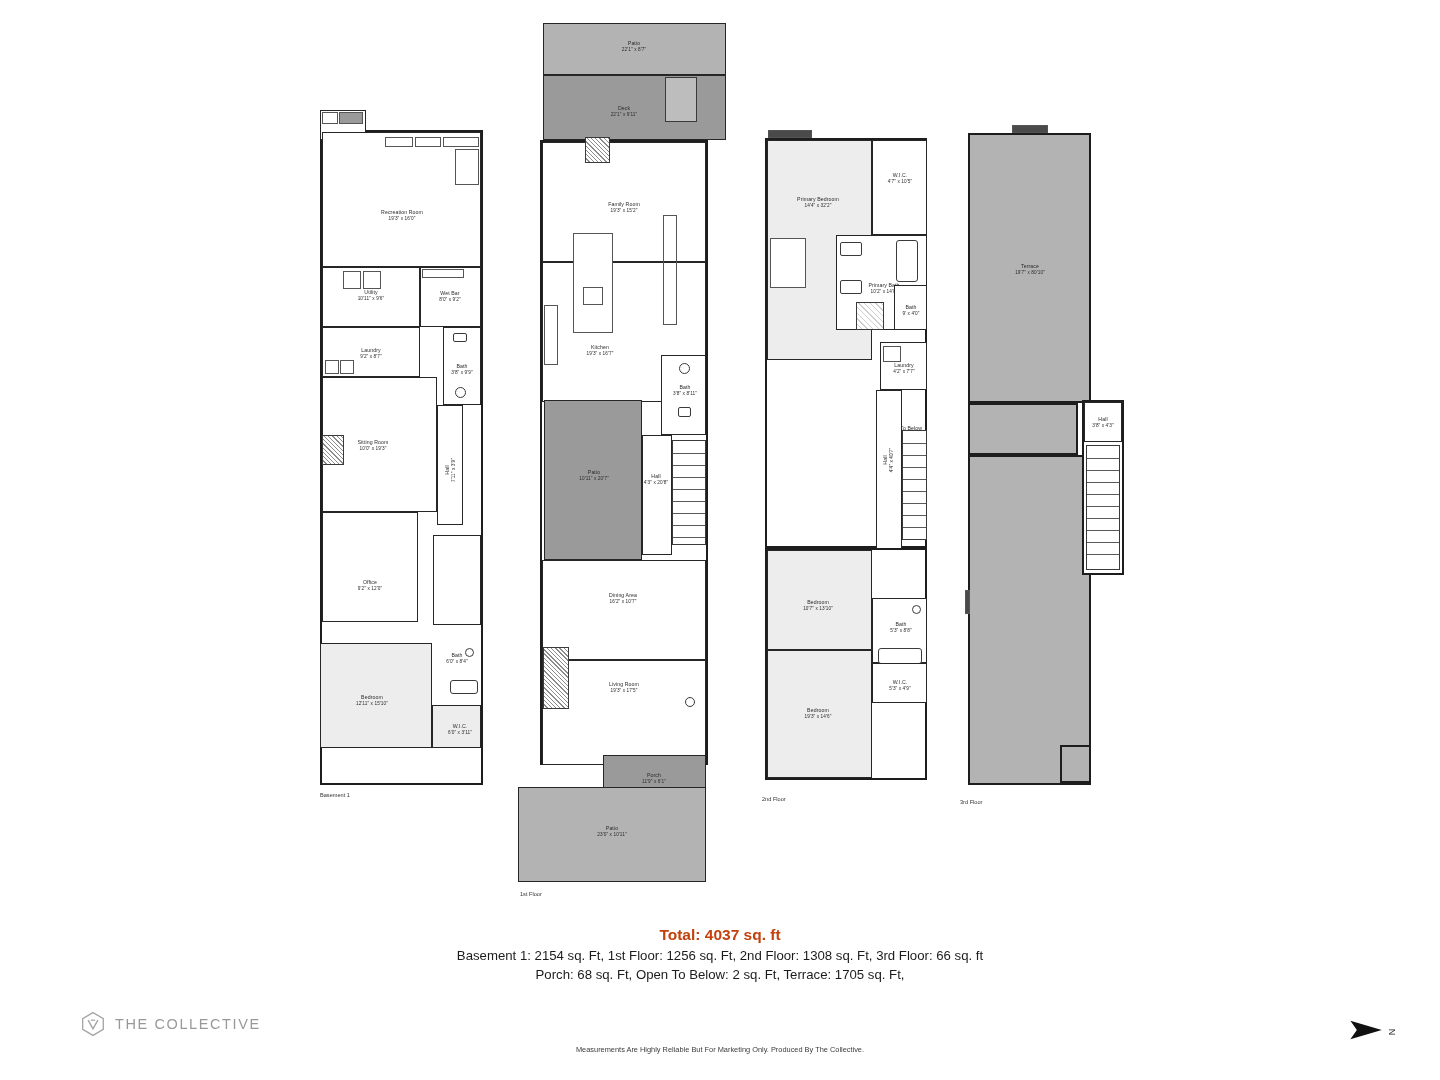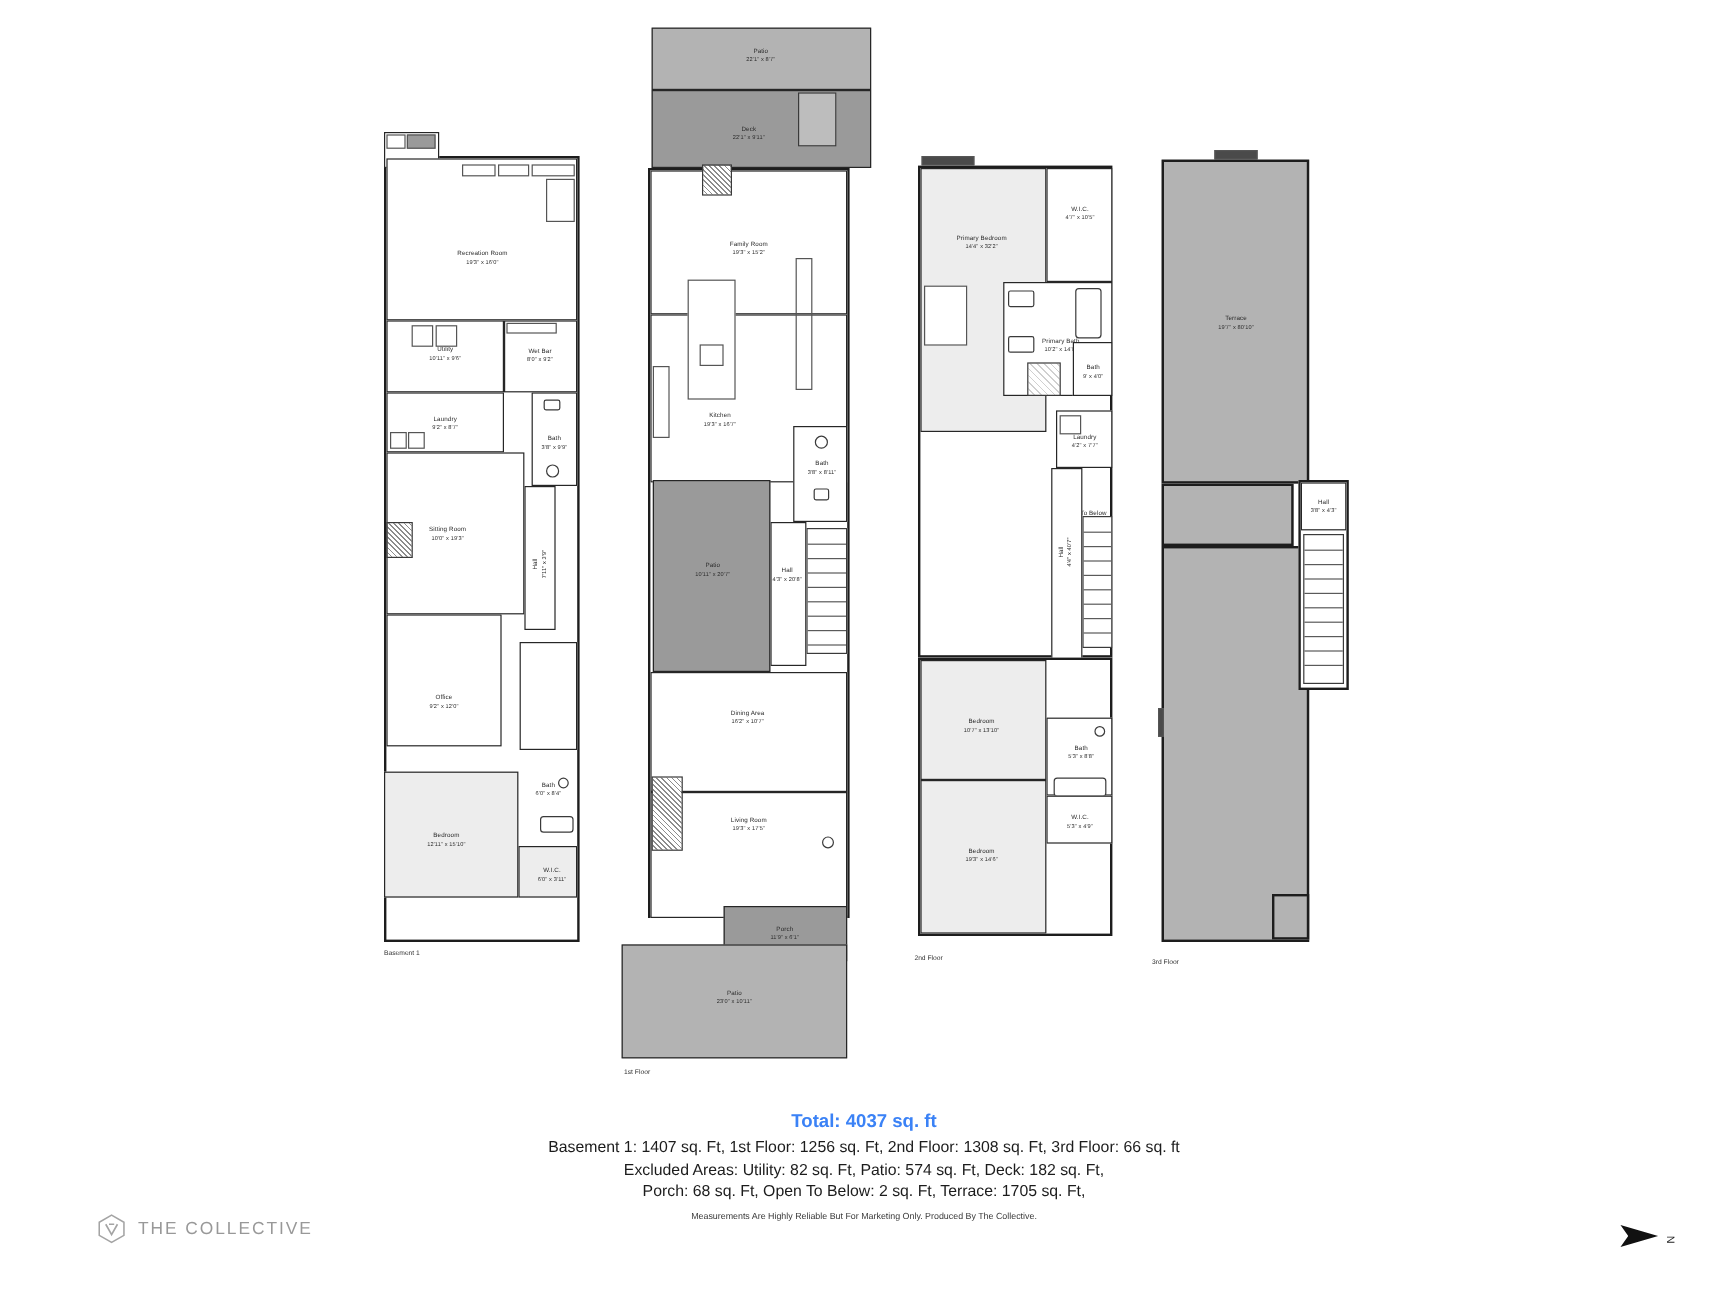--- a/index.html
+++ b/index.html
@@ -70,21 +70,21 @@
 
   
   .summary {
     position:absolute;
     left:0; right:0;
     text-align:center;
   }
   .summary .total {
     font-size:15.5px;
     font-weight:bold;
-    color:#3b82f6;
+    color:#c2410c;
     margin-bottom:3px;
   }
   .summary .ln {
     font-size:13.2px;
     color:#1c1c1c;
     line-height:1.42;
   }
   .disclaimer {
     position:absolute;
     left:0; right:0;
@@ -428,26 +428,25 @@
       <div class="tread" style="top:108px;"></div>
     </div>
 
     <div class="gcell" style="left:5px; top:465px; width:5px; height:24px; background:#4a4a4a;"></div>
 
     <div class="floor-caption" style="left:0px; top:674px;">3rd Floor</div>
   </div>
 
   <div class="summary" style="top:926px;">
     <div class="total">Total: 4037 sq. ft</div>
-    <div class="ln">Basement 1: 1407 sq. Ft, 1st Floor: 1256 sq. Ft, 2nd Floor: 1308 sq. Ft, 3rd Floor: 66 sq. ft</div>
-    <div class="ln">Excluded Areas: Utility: 82 sq. Ft, Patio: 574 sq. Ft, Deck: 182 sq. Ft,</div>
+    <div class="ln">Basement 1: 2154 sq. Ft, 1st Floor: 1256 sq. Ft, 2nd Floor: 1308 sq. Ft, 3rd Floor: 66 sq. ft</div>
     <div class="ln">Porch: 68 sq. Ft, Open To Below: 2 sq. Ft, Terrace: 1705 sq. Ft,</div>
   </div>
 
-  <div class="disclaimer" style="top:1009px;">Measurements Are Highly Reliable But For Marketing Only. Produced By The Collective.</div>
+  <div class="disclaimer" style="top:1045px;">Measurements Are Highly Reliable But For Marketing Only. Produced By The Collective.</div>
 
   <div class="brand" style="left:80px; top:1011px;">
     <span class="mark">
       <svg viewBox="0 0 48 48" width="26" height="26" aria-hidden="true">
         <path d="M24 3 L43 14 L43 34 L24 45 L5 34 L5 14 Z" fill="none" stroke="#6d6d6d" stroke-width="2.4"></path>
         <path d="M15 17 L24 33 L33 17" fill="none" stroke="#6d6d6d" stroke-width="2.6"></path>
         <path d="M20 17 L28 17" fill="none" stroke="#6d6d6d" stroke-width="2.2"></path>
       </svg>
     </span>
     <span class="bname">THE COLLECTIVE</span>

